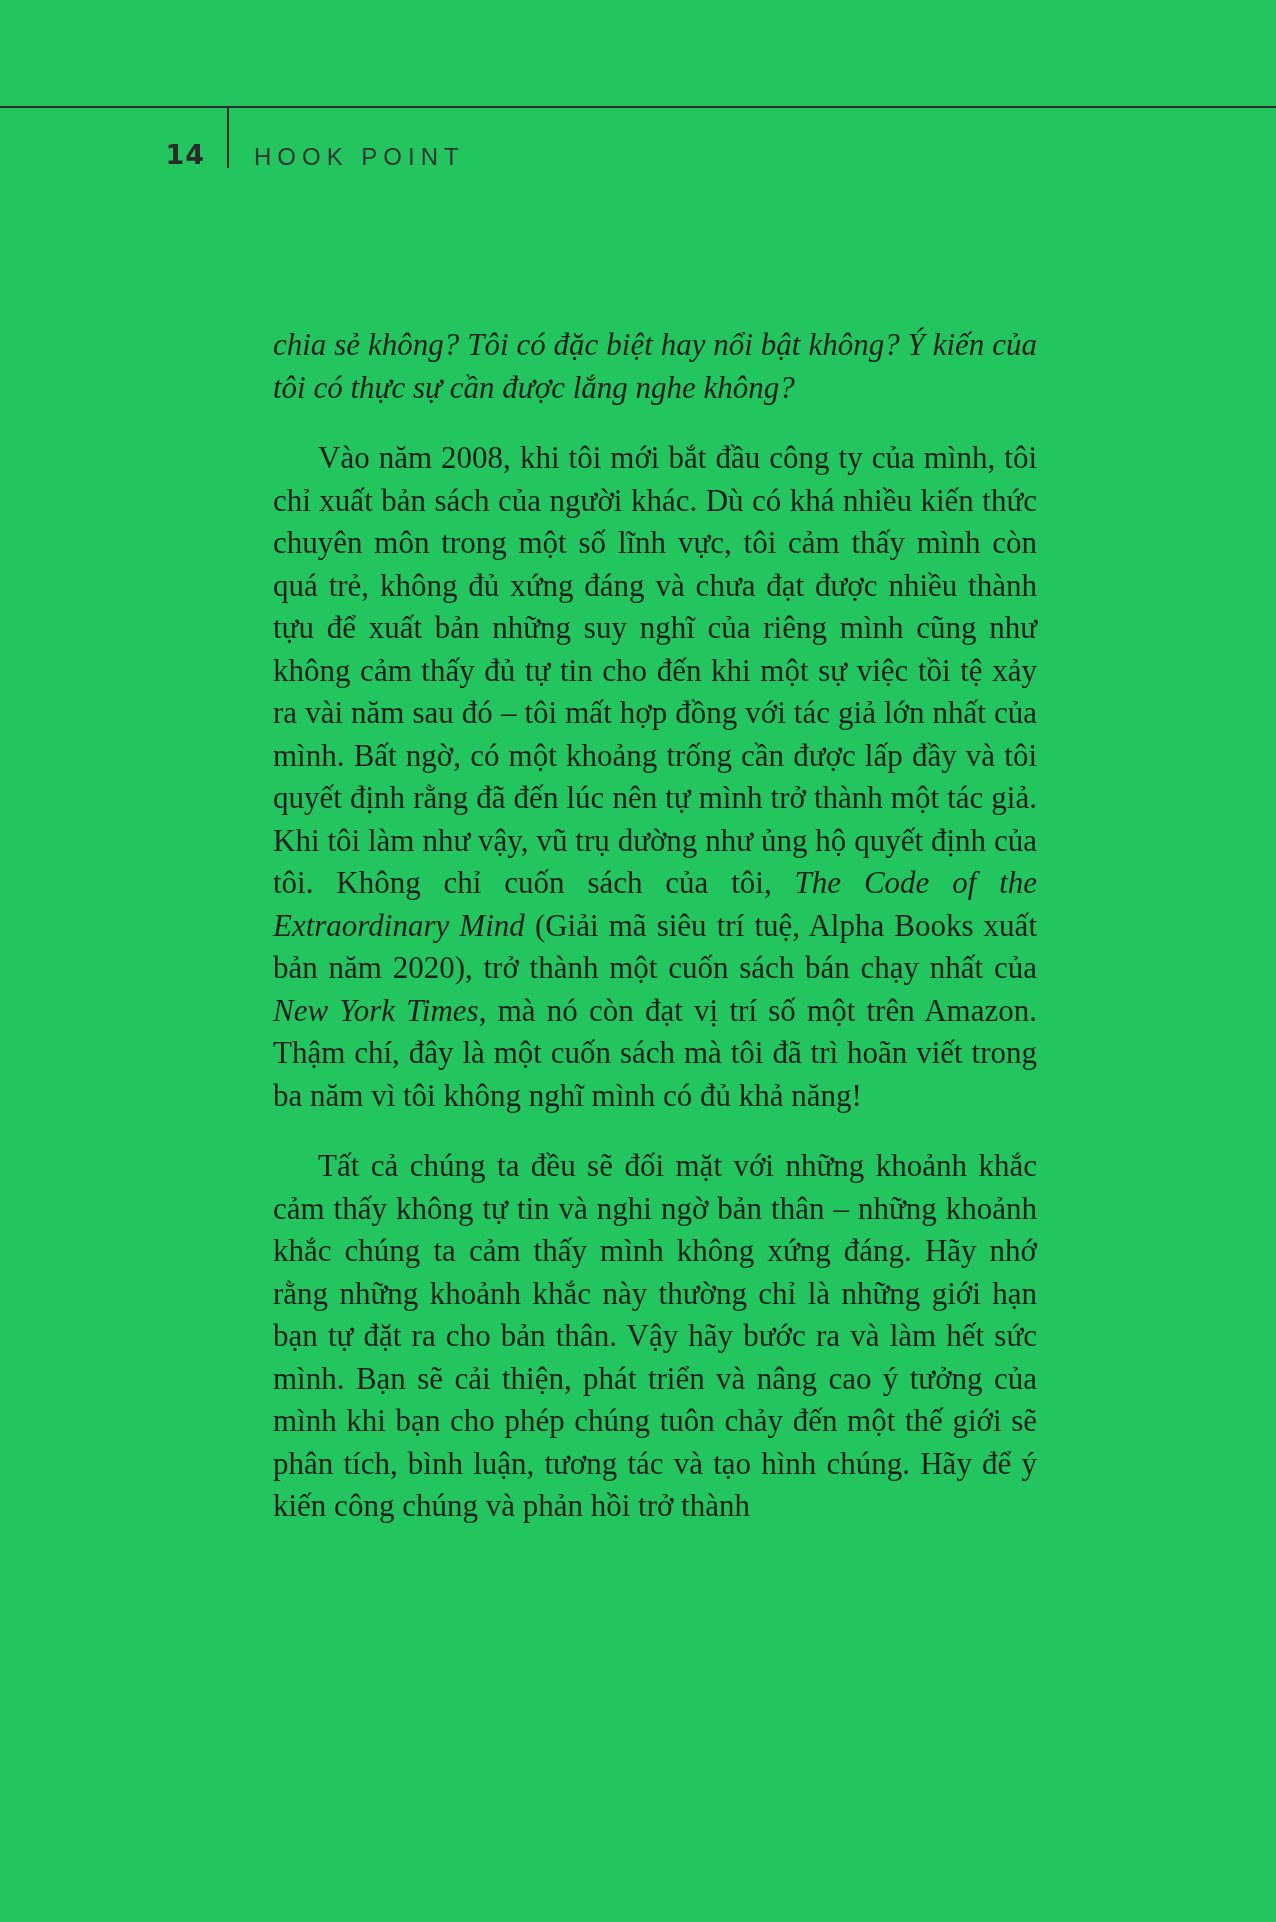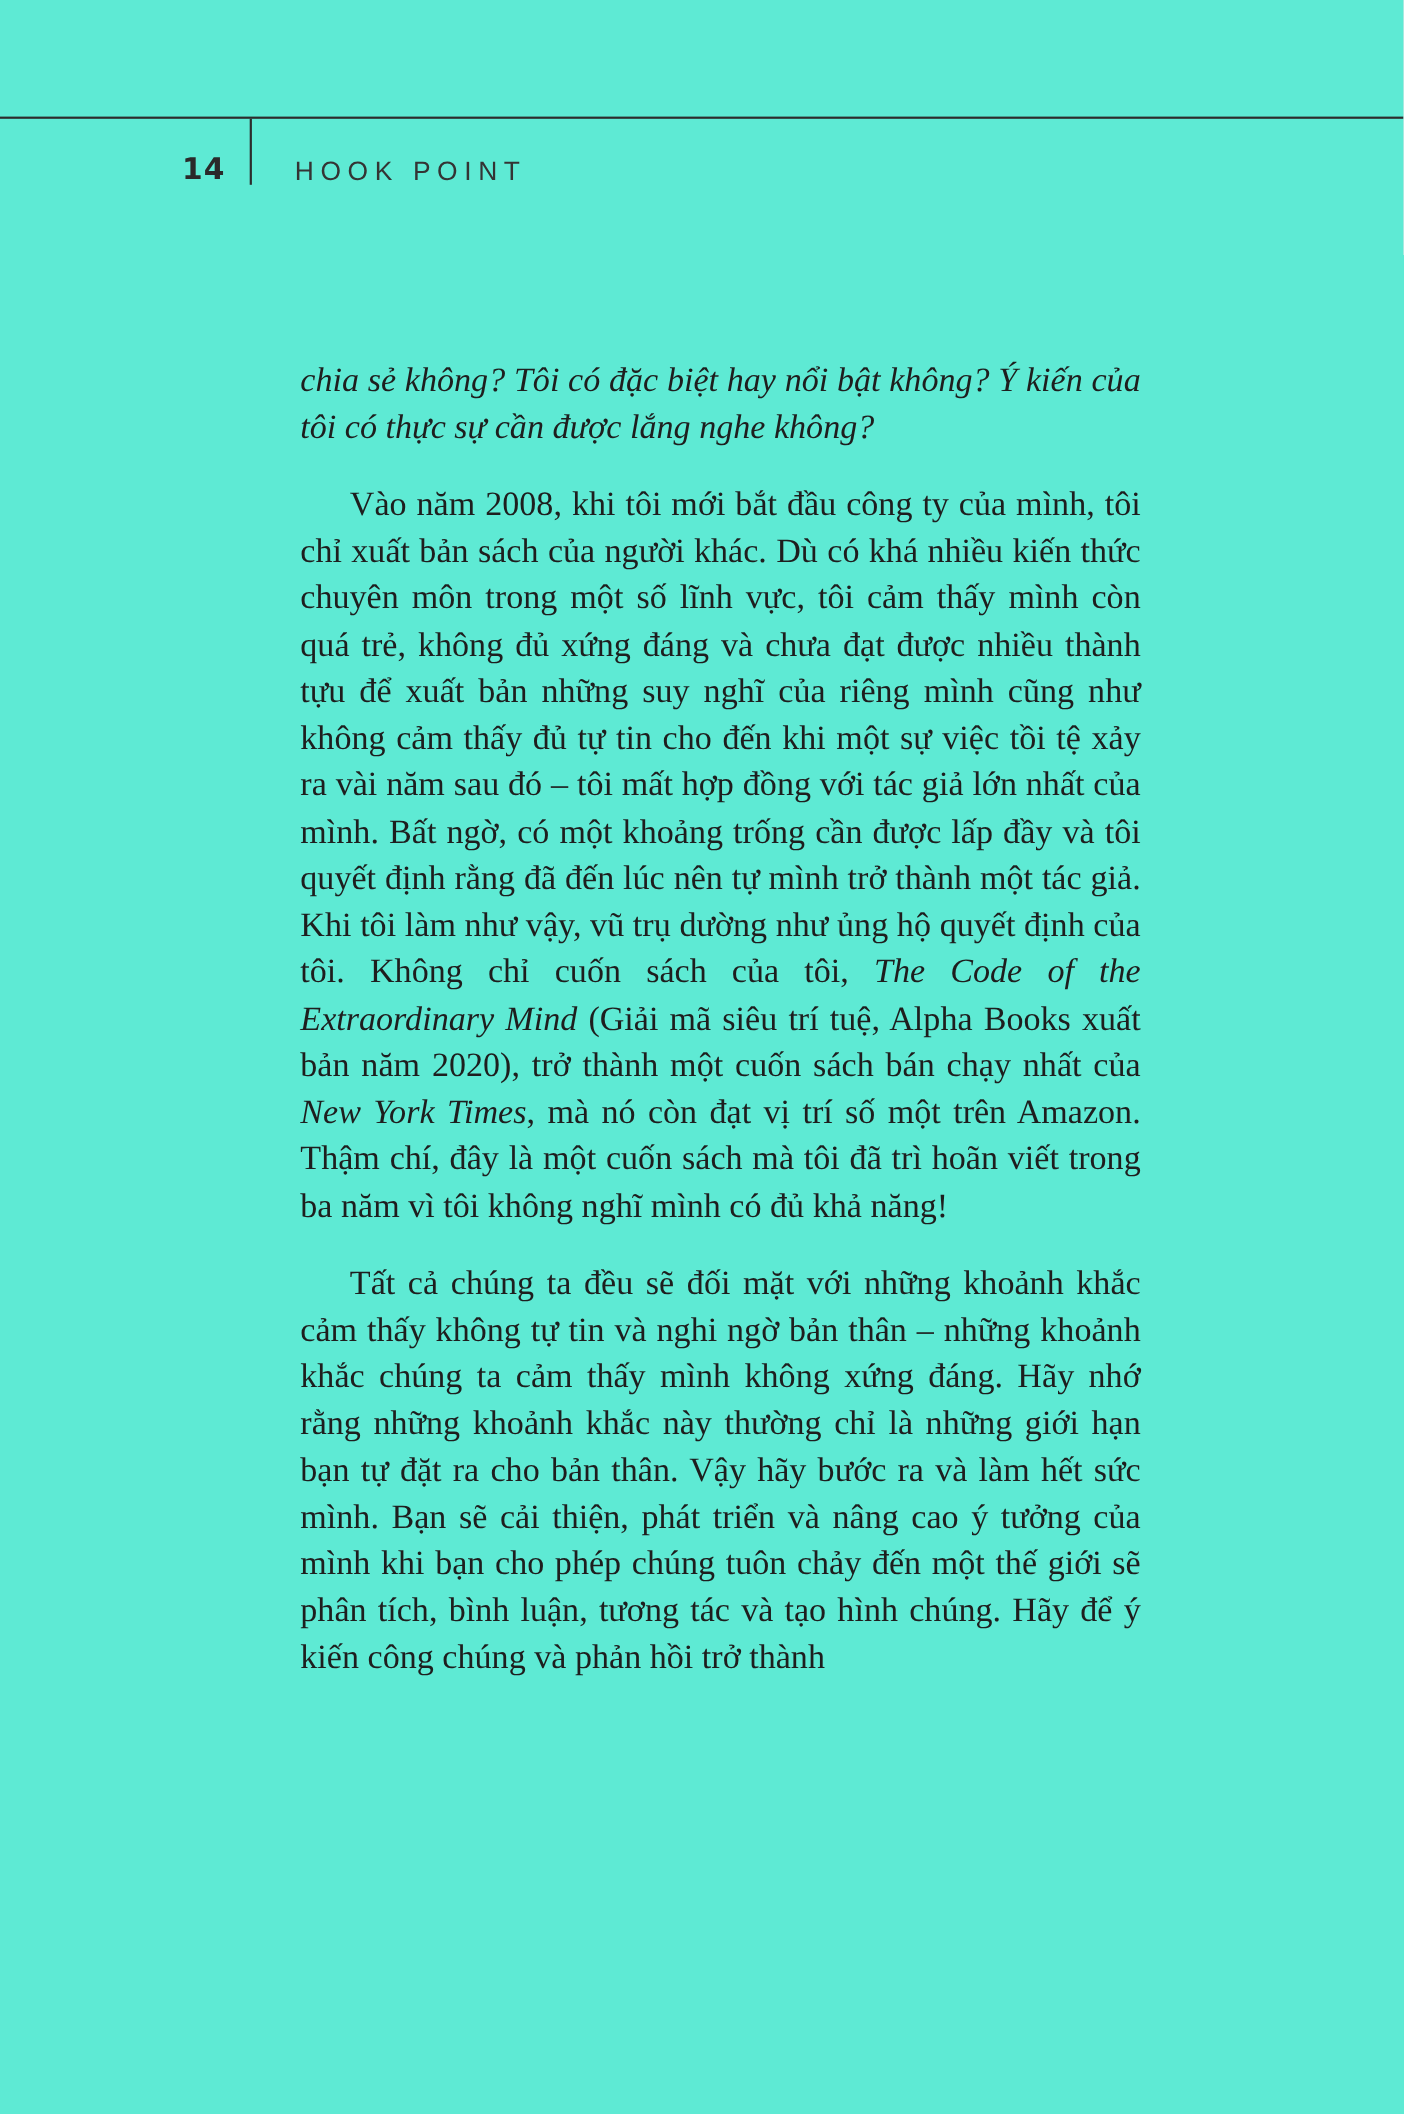--- a/index.html
+++ b/index.html
@@ -5,21 +5,21 @@
   html, body {
     margin: 0;
     padding: 0;
     background: #e8e8e8;
   }
   .page {
     position: relative;
     width: 1276px;
     height: 1922px;
     margin: 0 auto;
-    background: #5eead4;
+    background: #22c55e;
     overflow: hidden;
     font-family: "Liberation Serif", "DejaVu Serif", serif;
   }
   
   .top-rule {
     position: absolute;
     top: 106px;
     left: 0;
     width: 1276px;
     height: 2px;
@@ -42,21 +42,21 @@
     font-family: "DejaVu Sans", "Liberation Sans", sans-serif;
     font-weight: 700;
     font-size: 27px;
     line-height: 27px;
     letter-spacing: 1px;
     color: #2a2a2a;
   }
   .running-title {
     position: absolute;
     top: 145px;
-    left: 268px;
+    left: 254px;
     font-family: "Liberation Sans", "DejaVu Sans", sans-serif;
     font-weight: 400;
     font-size: 24px;
     line-height: 24px;
     letter-spacing: 6px;
     color: #343434;
   }
   
   .text-block {
     position: absolute;

